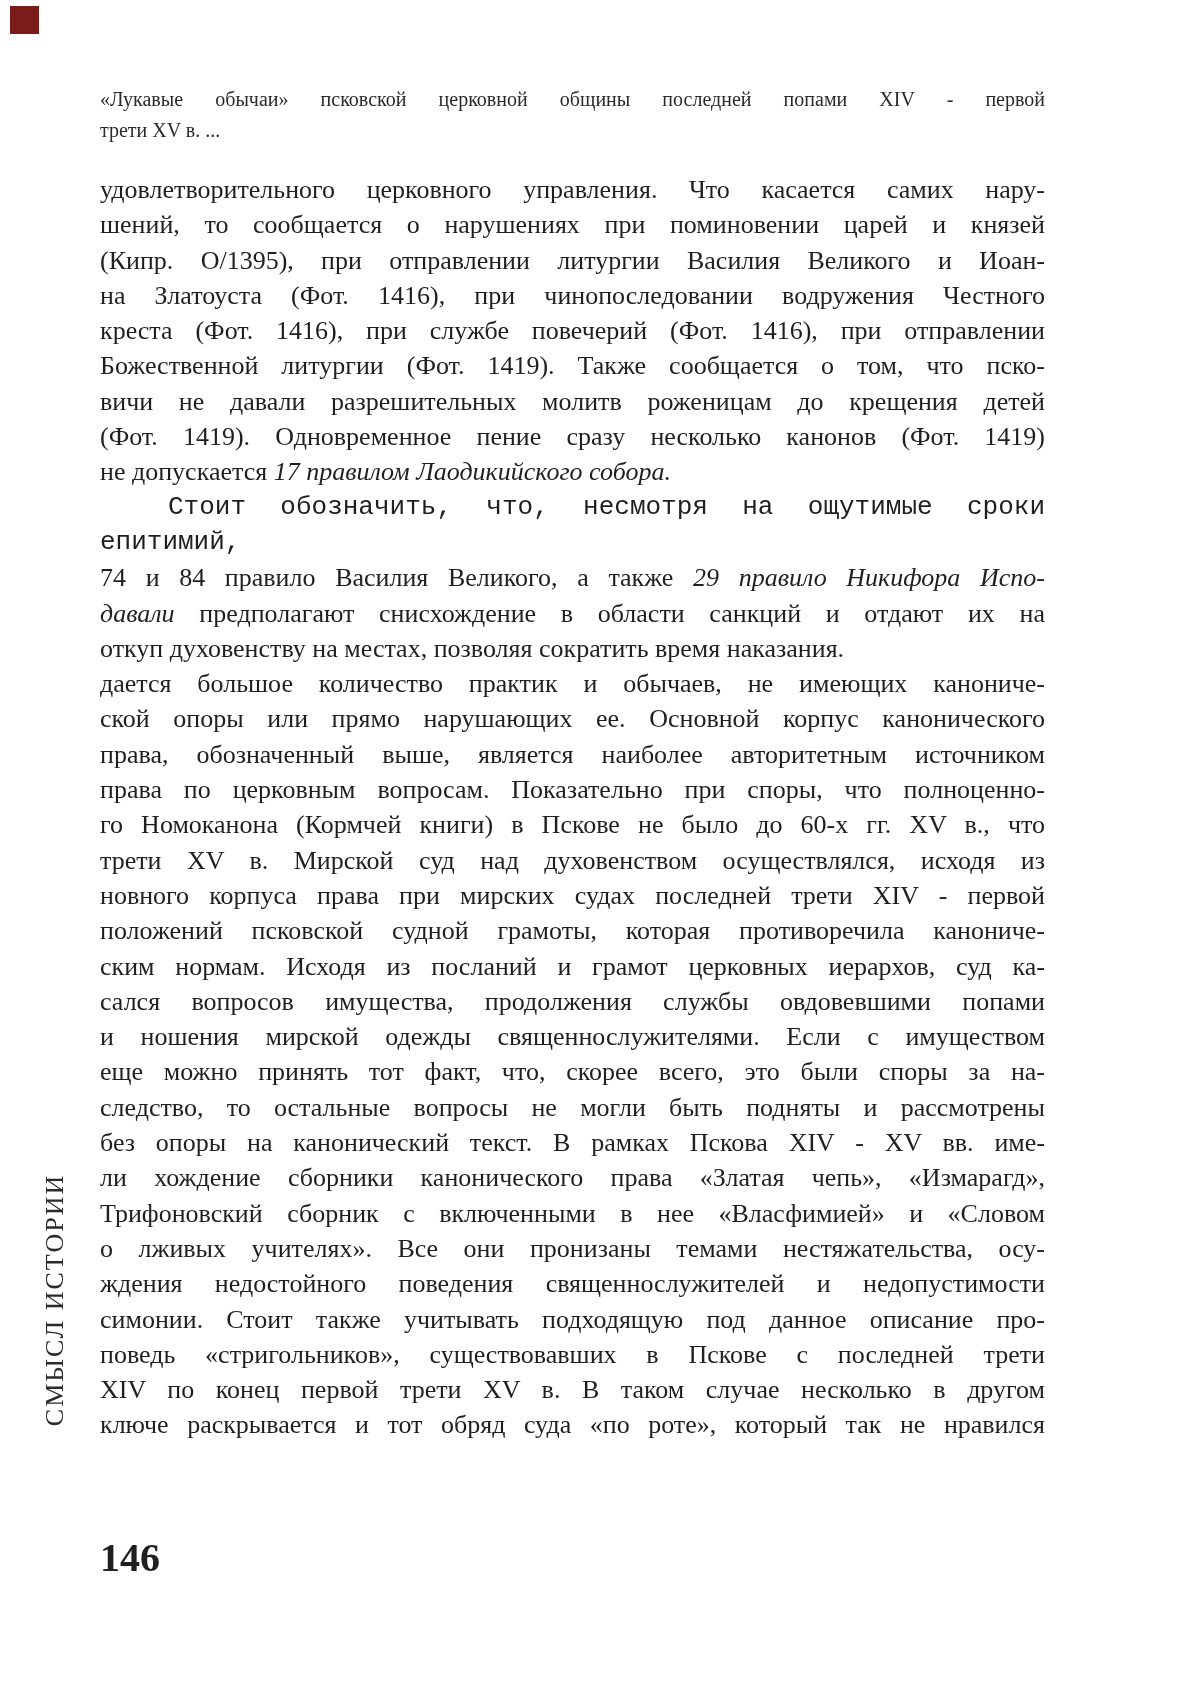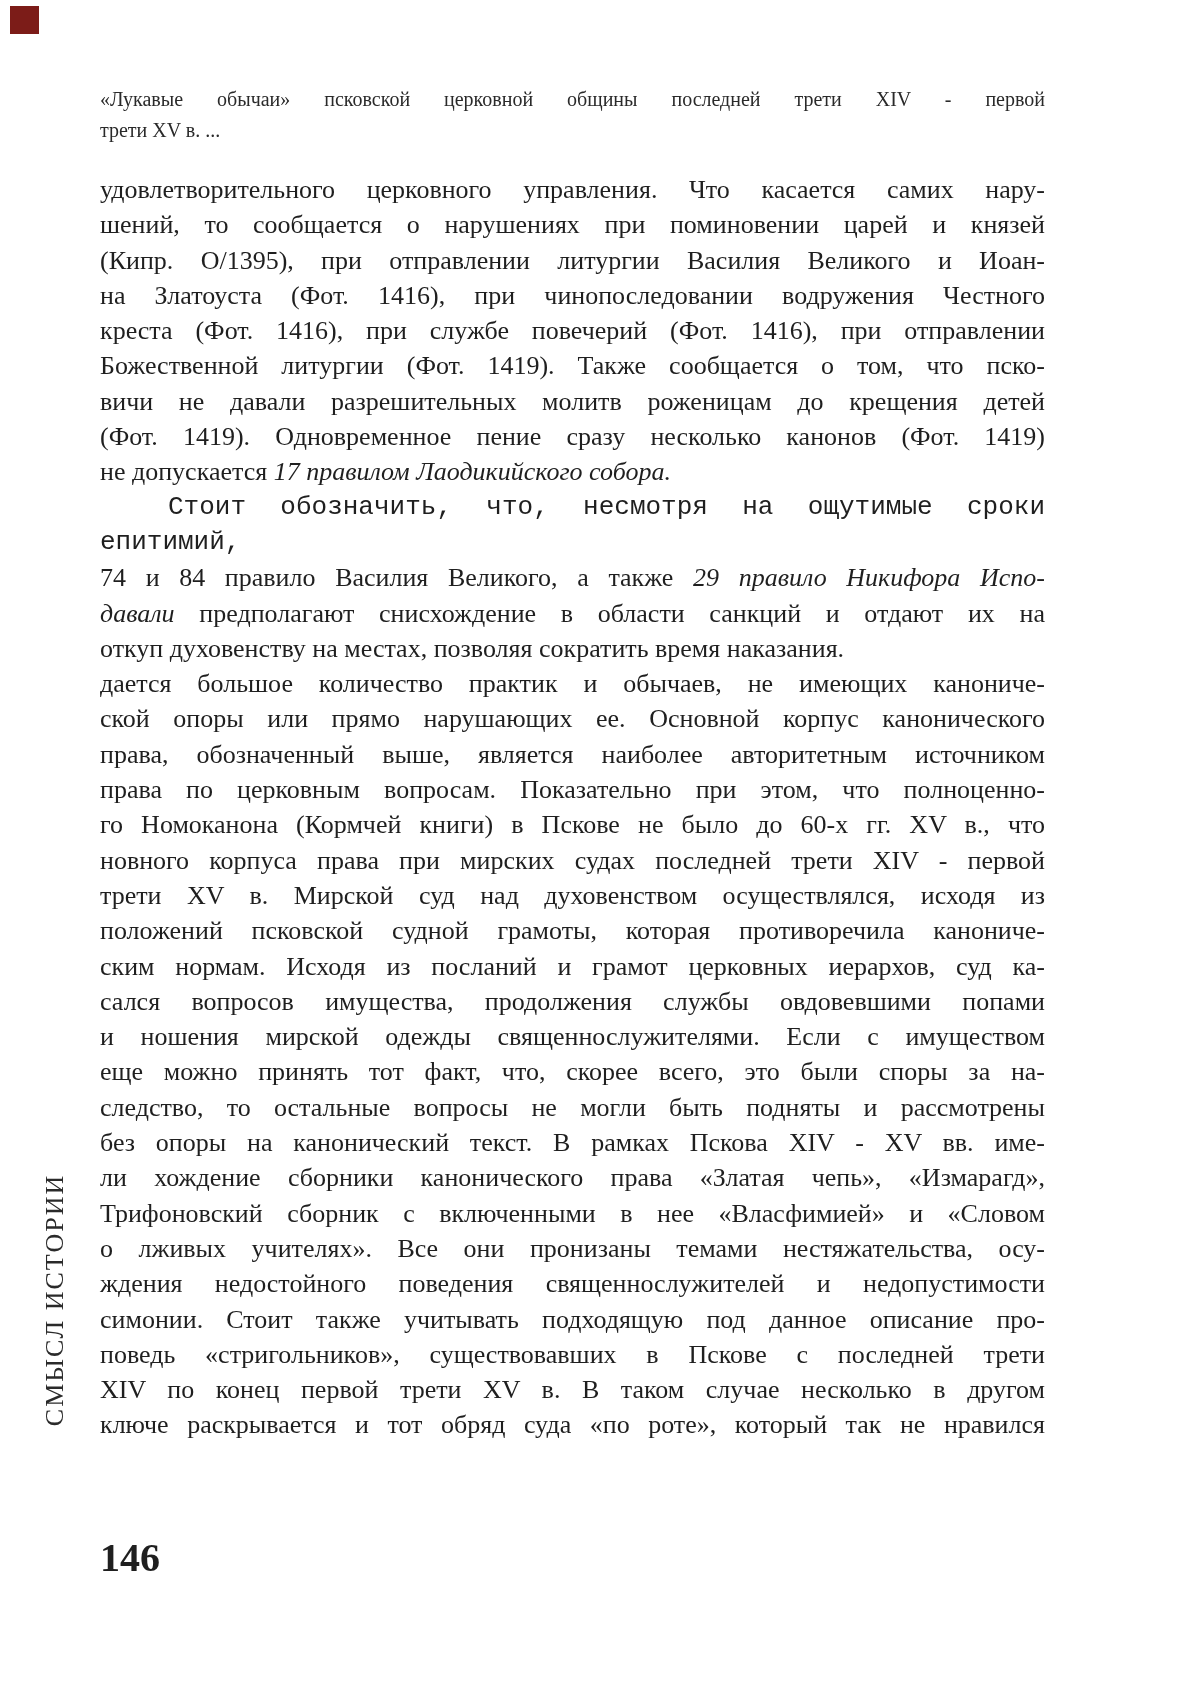--- a/index.html
+++ b/index.html
@@ -61,44 +61,44 @@
     color: #1f1f1f;
     font-weight: bold;
   }
 </style>
 </head>
 <body>
 
 <div class="page" style="background: rgb(255, 255, 255); color: rgb(31, 31, 31);">
   <div class="corner-marker" style="background: rgb(124, 28, 24);"></div>
   <div class="running-head">
-      <div class="line">«Лукавые обычаи» псковской церковной общины последней трети XIV - первой</div>
+      <div class="line">«Лукавые обычаи» псковской церковной общины последней попами XIV - первой</div>
       <div class="line lastline">трети XV в. ...</div>
     </div>
   <div class="body-text">
       <div class="line">удовлетворительного церковного управления. Что касается самих нару-</div>
       <div class="line">шений, то сообщается о нарушениях при поминовении царей и князей</div>
       <div class="line">(Кипр. О/1395), при отправлении литургии Василия Великого и Иоан-</div>
       <div class="line">на Златоуста (Фот. 1416), при чинопоследовании водружения Честного</div>
       <div class="line">креста (Фот. 1416), при службе повечерий (Фот. 1416), при отправлении</div>
       <div class="line">Божественной литургии (Фот. 1419). Также сообщается о том, что пско-</div>
       <div class="line">вичи не давали разрешительных молитв роженицам до крещения детей</div>
       <div class="line">(Фот. 1419). Одновременное пение сразу несколько канонов (Фот. 1419)</div>
       <div class="line lastline"><span>не допускается </span><span class="it">17 правилом Лаодикийского собора.</span></div>
       <div class="line indent">Стоит обозначить, что, несмотря на ощутимые сроки епитимий,</div>
       <div class="line"><span>74 и 84 правило Василия Великого, а также </span><span class="it">29 правило Никифора Испо-</span></div>
       <div class="line"><span class="it">давали</span><span> предполагают снисхождение в области санкций и отдают их на</span></div>
       <div class="line lastline">откуп духовенству на местах, позволяя сократить время наказания.</div>
       <div class="line">дается большое количество практик и обычаев, не имеющих канониче-</div>
       <div class="line">ской опоры или прямо нарушающих ее. Основной корпус канонического</div>
       <div class="line">права, обозначенный выше, является наиболее авторитетным источником</div>
-      <div class="line">права по церковным вопросам. Показательно при этом, что полноценно-</div>
+      <div class="line">права по церковным вопросам. Показательно при споры, что полноценно-</div>
       <div class="line">го Номоканона (Кормчей книги) в Пскове не было до 60-х гг. XV в., что</div>
+      <div class="line">трети XV в. Мирской суд над духовенством осуществлялся, исходя из</div>
       <div class="line">новного корпуса права при мирских судах последней трети XIV - первой</div>
-      <div class="line">трети XV в. Мирской суд над духовенством осуществлялся, исходя из</div>
       <div class="line">положений псковской судной грамоты, которая противоречила канониче-</div>
       <div class="line">ским нормам. Исходя из посланий и грамот церковных иерархов, суд ка-</div>
       <div class="line">сался вопросов имущества, продолжения службы овдовевшими попами</div>
       <div class="line">и ношения мирской одежды священнослужителями. Если с имуществом</div>
       <div class="line">еще можно принять тот факт, что, скорее всего, это были споры за на-</div>
       <div class="line">следство, то остальные вопросы не могли быть подняты и рассмотрены</div>
       <div class="line">без опоры на канонический текст. В рамках Пскова XIV - XV вв. име-</div>
       <div class="line">ли хождение сборники канонического права «Златая чепь», «Измарагд»,</div>
       <div class="line">Трифоновский сборник с включенными в нее «Власфимией» и «Словом</div>
       <div class="line">о лживых учителях». Все они пронизаны темами нестяжательства, осу-</div>

